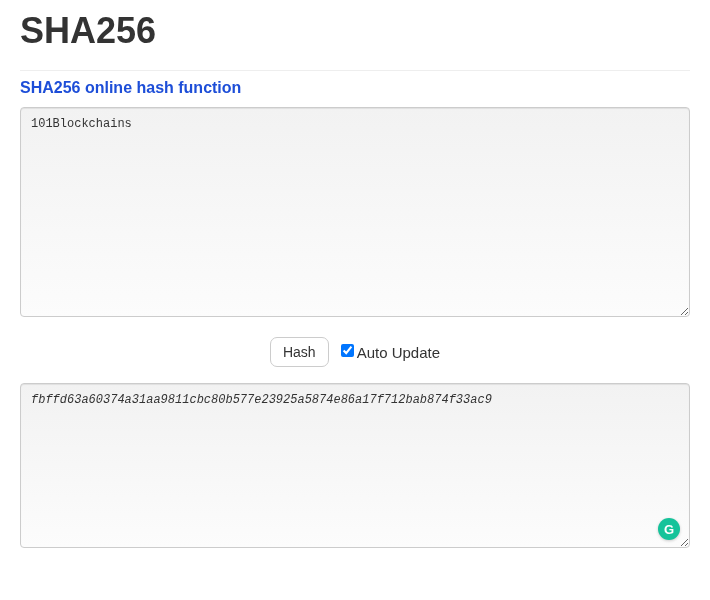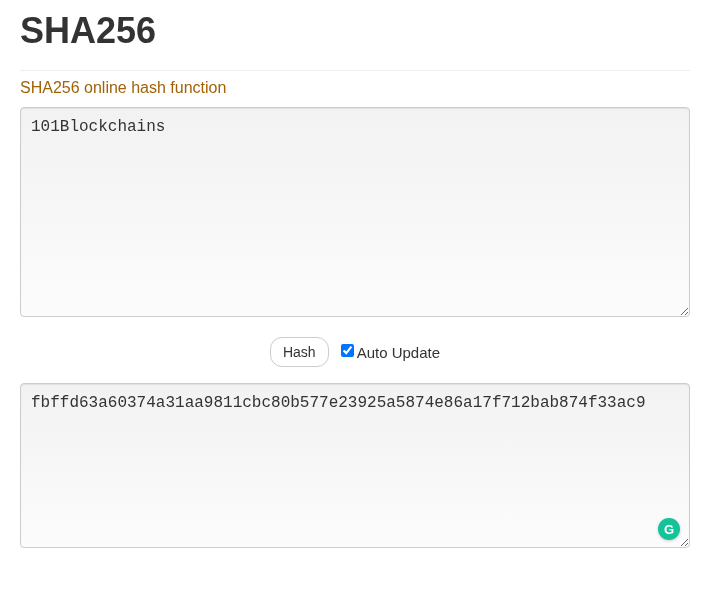--- a/index.html
+++ b/index.html
@@ -19,55 +19,56 @@
       color: #333;
       margin-bottom: 18px;
     }
     hr.header-rule {
       border: none;
       border-top: 1px solid #eee;
       margin-bottom: 8px;
     }
     .subtitle {
       font-size: 16px;
-      color: #a16207;
+      color: #1d4ed8;
       margin-bottom: 10px;
-      font-weight: 400;
+      font-weight: 700;
     }
     textarea {
       width: 100%;
       border: 1px solid #ccc;
       border-radius: 4px;
       padding: 8px 10px;
       font-family: Menlo, Monaco, Consolas, "Courier New", monospace;
-      font-size: 16px;
+      font-size: 12px;
       color: #333;
       background: linear-gradient(to bottom, #f2f2f2 0%, #fcfcfc 100%);
       box-shadow: inset 0 1px 1px rgba(0,0,0,.075);
       resize: both;
       line-height: 1.4;
     }
     .input-area {
       height: 210px;
     }
     .output-area {
       height: 165px;
+      font-style: italic;
     }
     .controls {
       text-align: center;
       margin: 16px 0 16px 0;
       display: flex;
       align-items: center;
       justify-content: center;
       gap: 12px;
     }
     .hash-btn {
       background: #fff;
       border: 1px solid #ccc;
-      border-radius: 12px;
+      border-radius: 7px;
       padding: 6px 12px;
       font-size: 14px;
       color: #333;
       cursor: pointer;
       font-family: inherit;
     }
     .checkbox-wrap {
       display: inline-flex;
       align-items: flex-start;
       gap: 3px;

